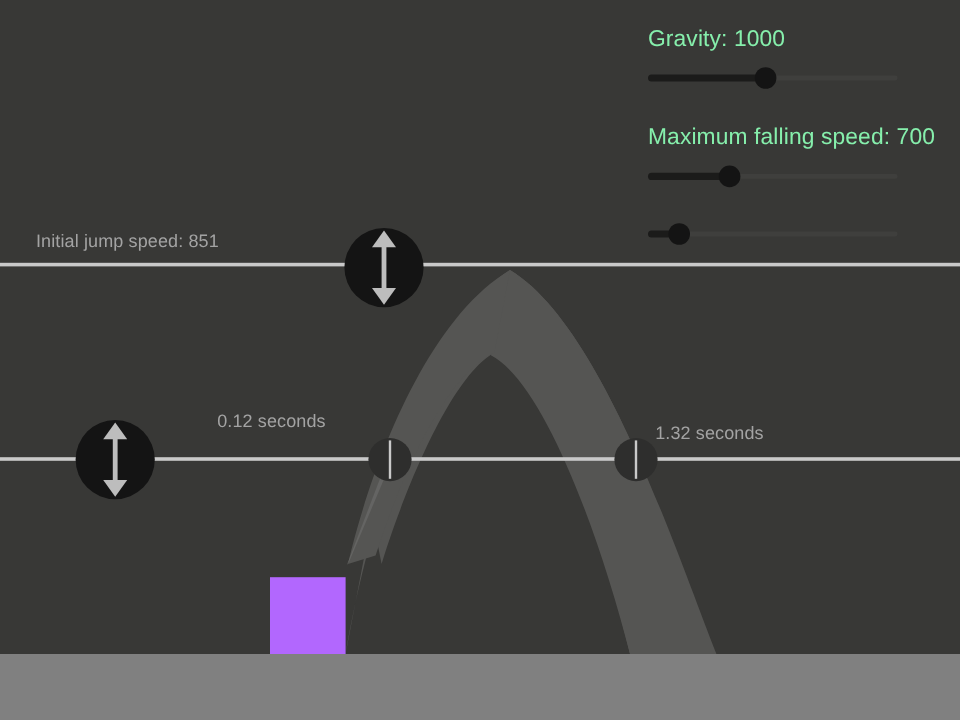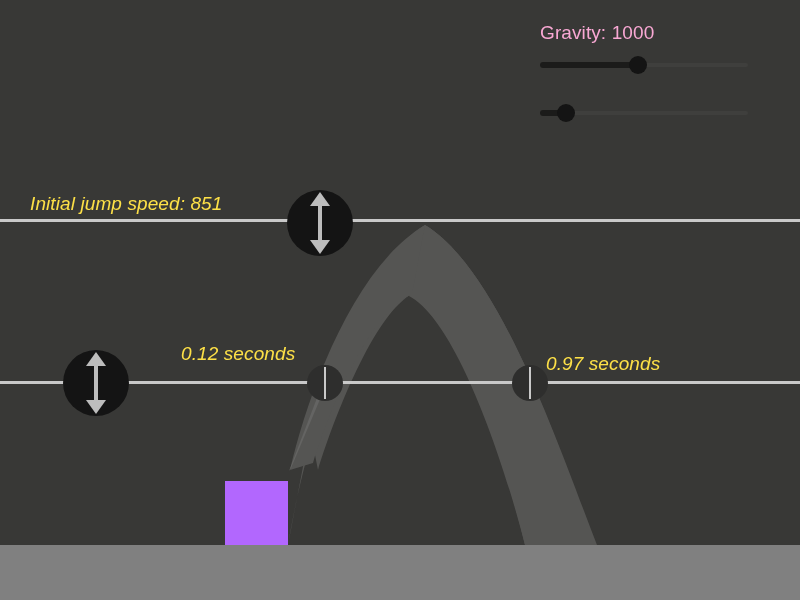--- a/index.html
+++ b/index.html
@@ -51,37 +51,36 @@
   }
   #marker-t1{left:307px;top:365px;}
   #marker-t2{left:512px;top:365px;}
   .time-marker .tick{
     position:absolute;left:17px;top:2px;width:2px;height:32px;background:#c9c9c9;
   }
 
   
   .world-label{
     position:absolute;
-    color:#fde047;
-    font-size:19px;
+    color:#a3a3a3;
+    font-size:15px;
     letter-spacing:0.1px;
     white-space:nowrap;
-    font-style:italic;
   }
   #label-initial-jump-speed{left:30px;top:193px;}
   #label-t1{left:181px;top:343px;}
   #label-t2{left:546px;top:353px;}
 
   
   #slider-panel{
     position:absolute;left:540px;top:22px;width:250px;
   }
   .slider-group{margin-bottom:30px;}
   .slider-label{
-    color:#f9a8d4;
+    color:#86efac;
     font-size:19px;
     white-space:nowrap;
     margin-bottom:12px;
     display:block;
     letter-spacing:0.1px;
   }
   .slider-track-wrap{
     position:relative;width:208px;height:18px;
   }
   .slider-track{
@@ -125,21 +124,21 @@
 
   <div class="player-box"></div>
 
   <div class="guide-line" id="guide-top"></div>
   <div class="guide-line" id="guide-mid"></div>
 
   <div class="world-label" id="label-initial-jump-speed">Initial jump speed: 851</div>
 
   <div class="world-label" id="label-t1">0.12 seconds</div>
 
-  <div class="world-label" id="label-t2">0.97 seconds</div>
+  <div class="world-label" id="label-t2">1.32 seconds</div>
 
   <div class="time-marker" id="marker-t1">
     <div class="tick"></div>
   </div>
   <div class="time-marker" id="marker-t2">
     <div class="tick"></div>
   </div>
 
   <div class="drag-handle" id="handle-jump-speed">
     <svg width="66" height="66" viewBox="0 0 66 66">
@@ -161,20 +160,28 @@
 
     <div class="slider-group">
       <span class="slider-label">Gravity: 1000</span>
       <div class="slider-track-wrap">
         <div class="slider-track"></div>
         <div class="slider-fill" style="width:98px;"></div>
         <div class="slider-thumb" style="left:98px;"></div>
       </div>
     </div>
 
+    <div class="slider-group">
+      <span class="slider-label">Maximum falling speed: 700</span>
+      <div class="slider-track-wrap">
+        <div class="slider-track"></div>
+        <div class="slider-fill" style="width:68px;"></div>
+        <div class="slider-thumb" style="left:68px;"></div>
+      </div>
+    </div>
 
     <div class="slider-group">
       <div class="slider-track-wrap">
         <div class="slider-track"></div>
         <div class="slider-fill" style="width:26px;"></div>
         <div class="slider-thumb" style="left:26px;"></div>
       </div>
     </div>
 
   </div>

